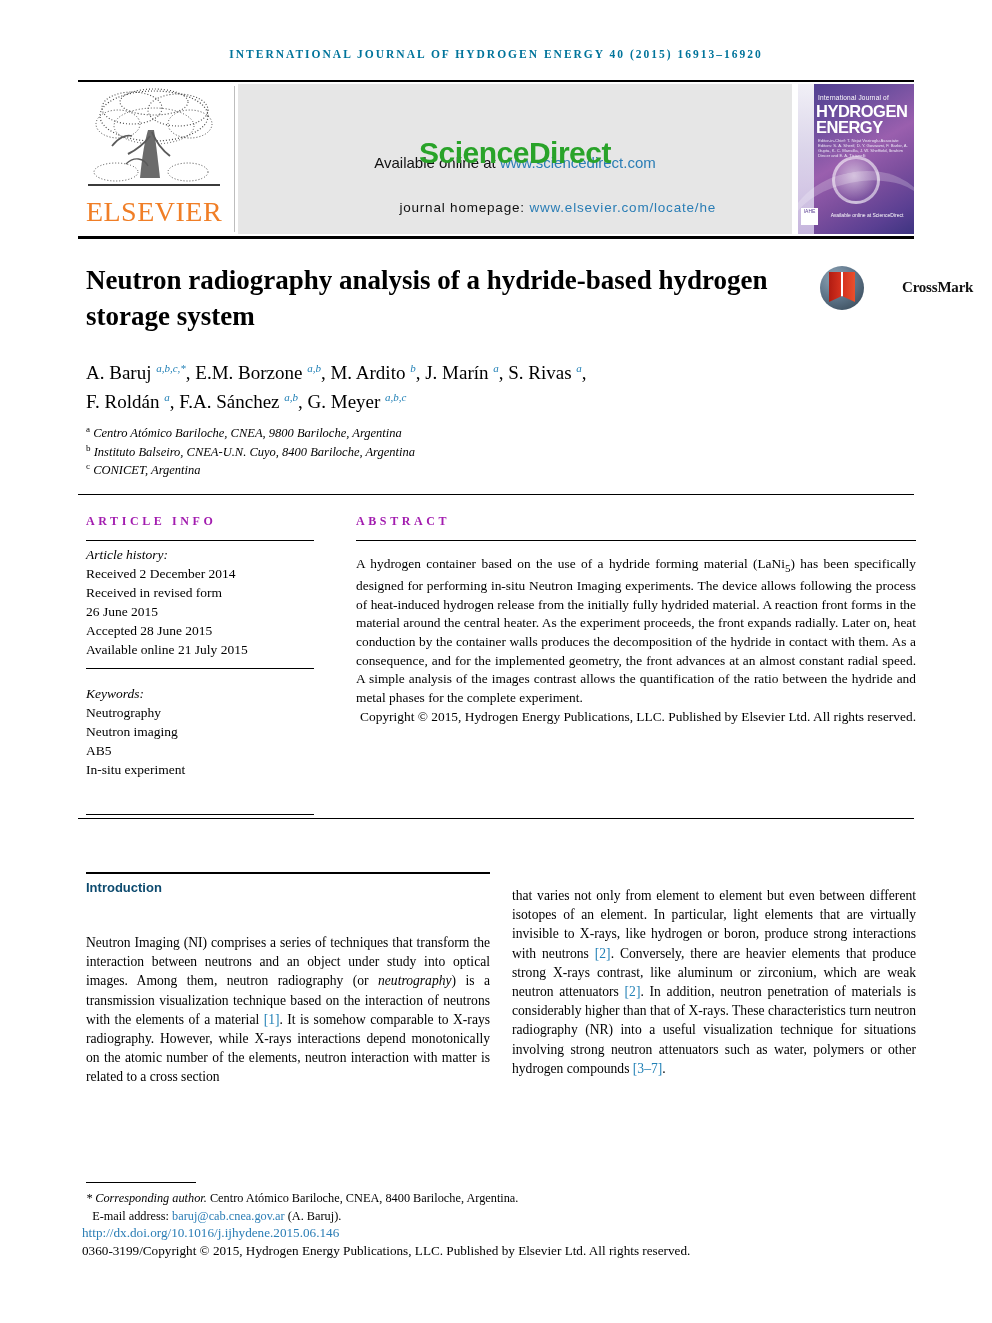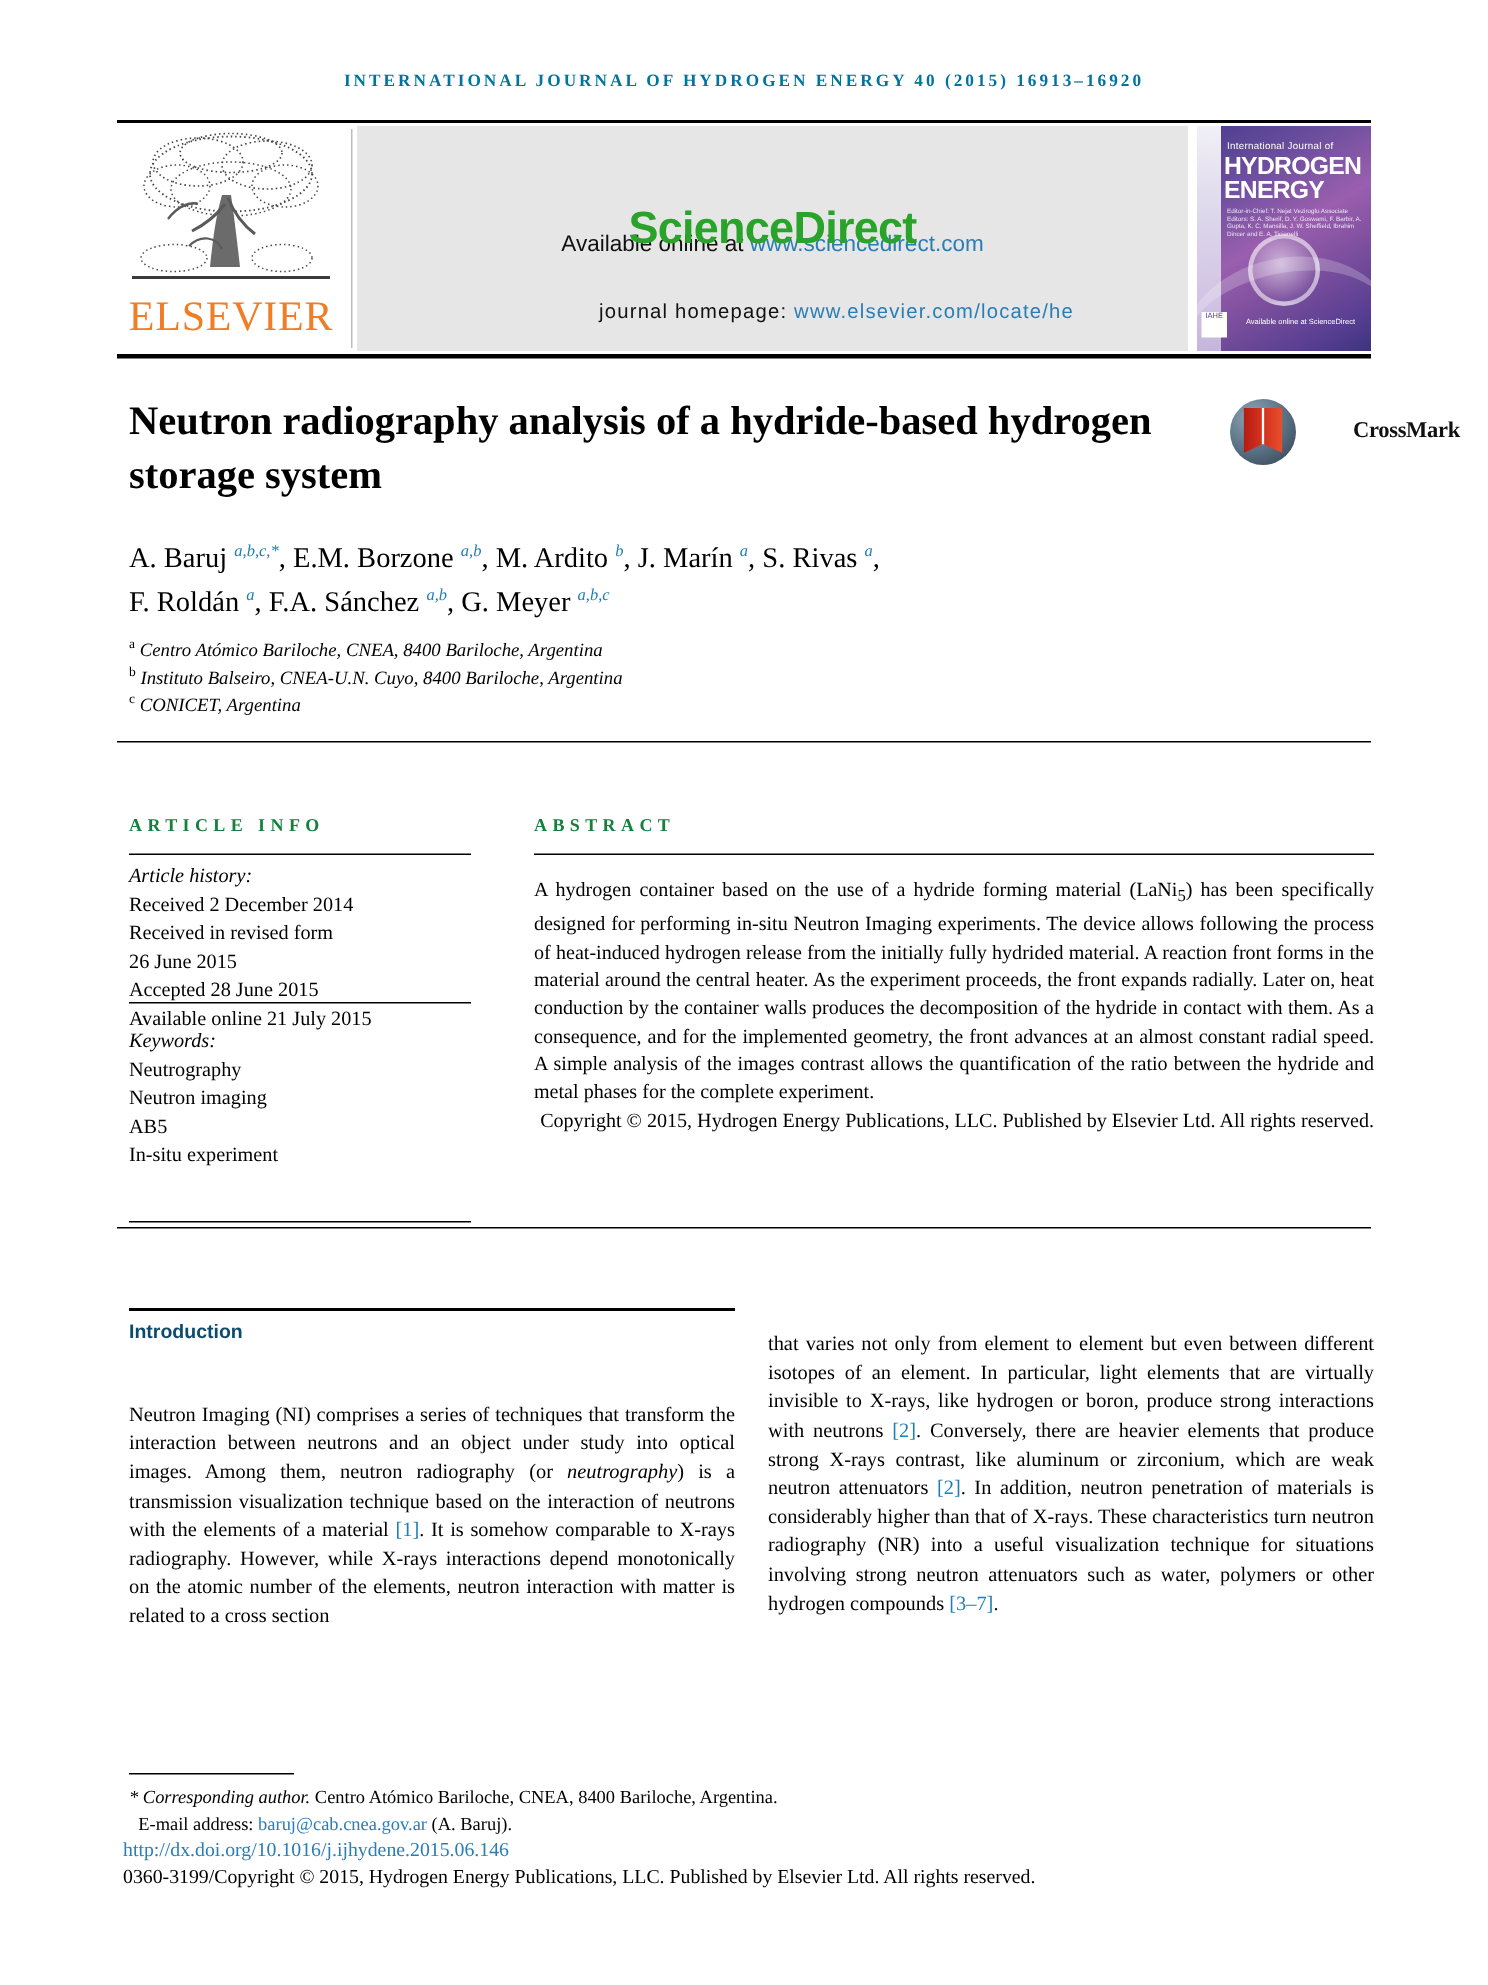--- a/index.html
+++ b/index.html
@@ -259,22 +259,21 @@
     position: absolute;
     left: 356px; top: 514px;
     width: 560px;
   }
   .sec-head {
     font-family: "Liberation Serif", serif;
     font-weight: bold;
     font-size: 12px;
     letter-spacing: 3.6px;
     text-transform: uppercase;
-    color: #15803d;
-    margin-top: 29px;
+    color: #a21caf;
   }
   .hr-thin {
     height: 1px;
     background: #000;
     margin-top: 11px;
   }
   .hist {
     margin-top: 4px;
     font-family: "Liberation Serif", serif;
     font-size: 13.5px;
@@ -463,21 +462,21 @@
     </div>
     <div class="cm-text">CrossMark</div>
   </div>
 
   <div class="authors">
     <div>A. Baruj <sup>a,b,c,*</sup>, E.M. Borzone <sup>a,b</sup>, M. Ardito <sup>b</sup>, J. Marín <sup>a</sup>, S. Rivas <sup>a</sup>,</div>
     <div>F. Roldán <sup>a</sup>, F.A. Sánchez <sup>a,b</sup>, G. Meyer <sup>a,b,c</sup></div>
   </div>
 
   <div class="affils">
-    <div><sup>a</sup> <span>Centro Atómico Bariloche, CNEA, 8400 Bariloche, Argentina</span></div>
+    <div><sup>a</sup> <span>Centro Atómico Bariloche, CNEA, 9800 Bariloche, Argentina</span></div>
     <div><sup>b</sup> <span>Instituto Balseiro, CNEA-U.N. Cuyo, 8400 Bariloche, Argentina</span></div>
     <div><sup>c</sup> <span>CONICET, Argentina</span></div>
   </div>
 
   <div class="rule-inforow"></div>
 
   <div class="col-info">
     <div class="sec-head">Article info</div>
     <div class="hr-thin"></div>
     <div class="hist">

